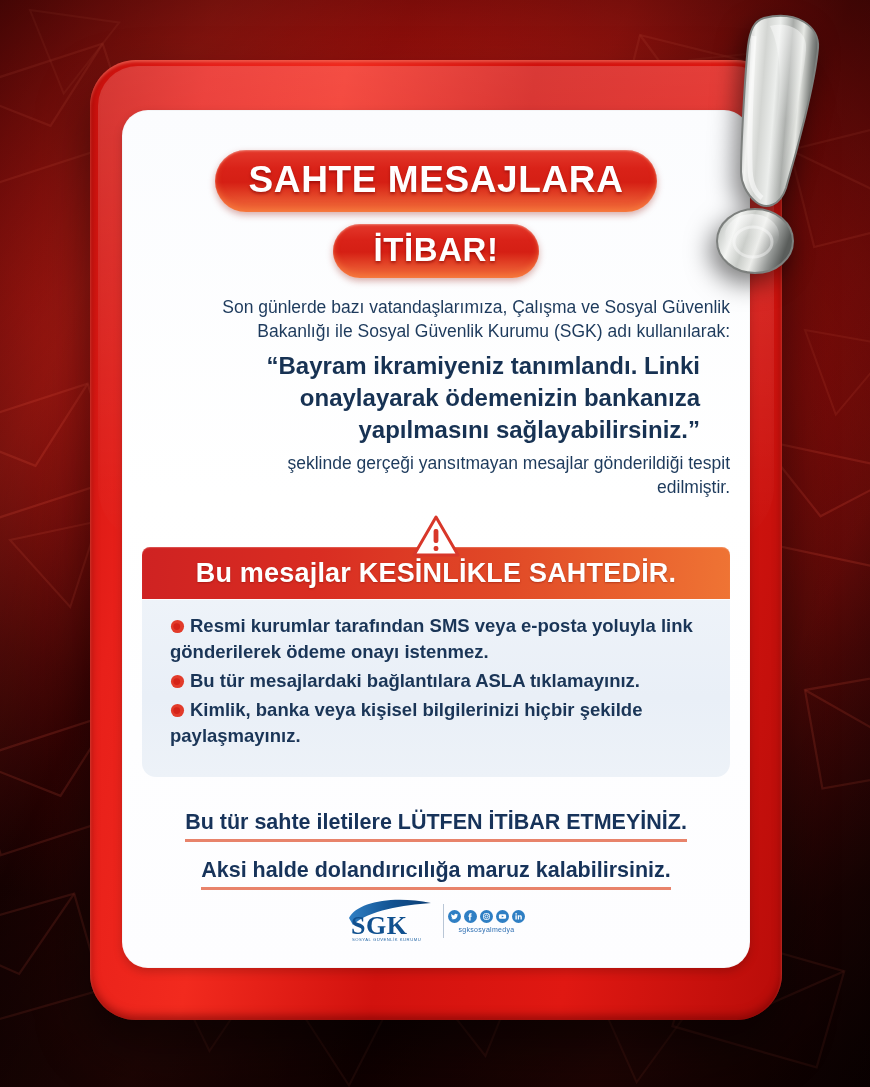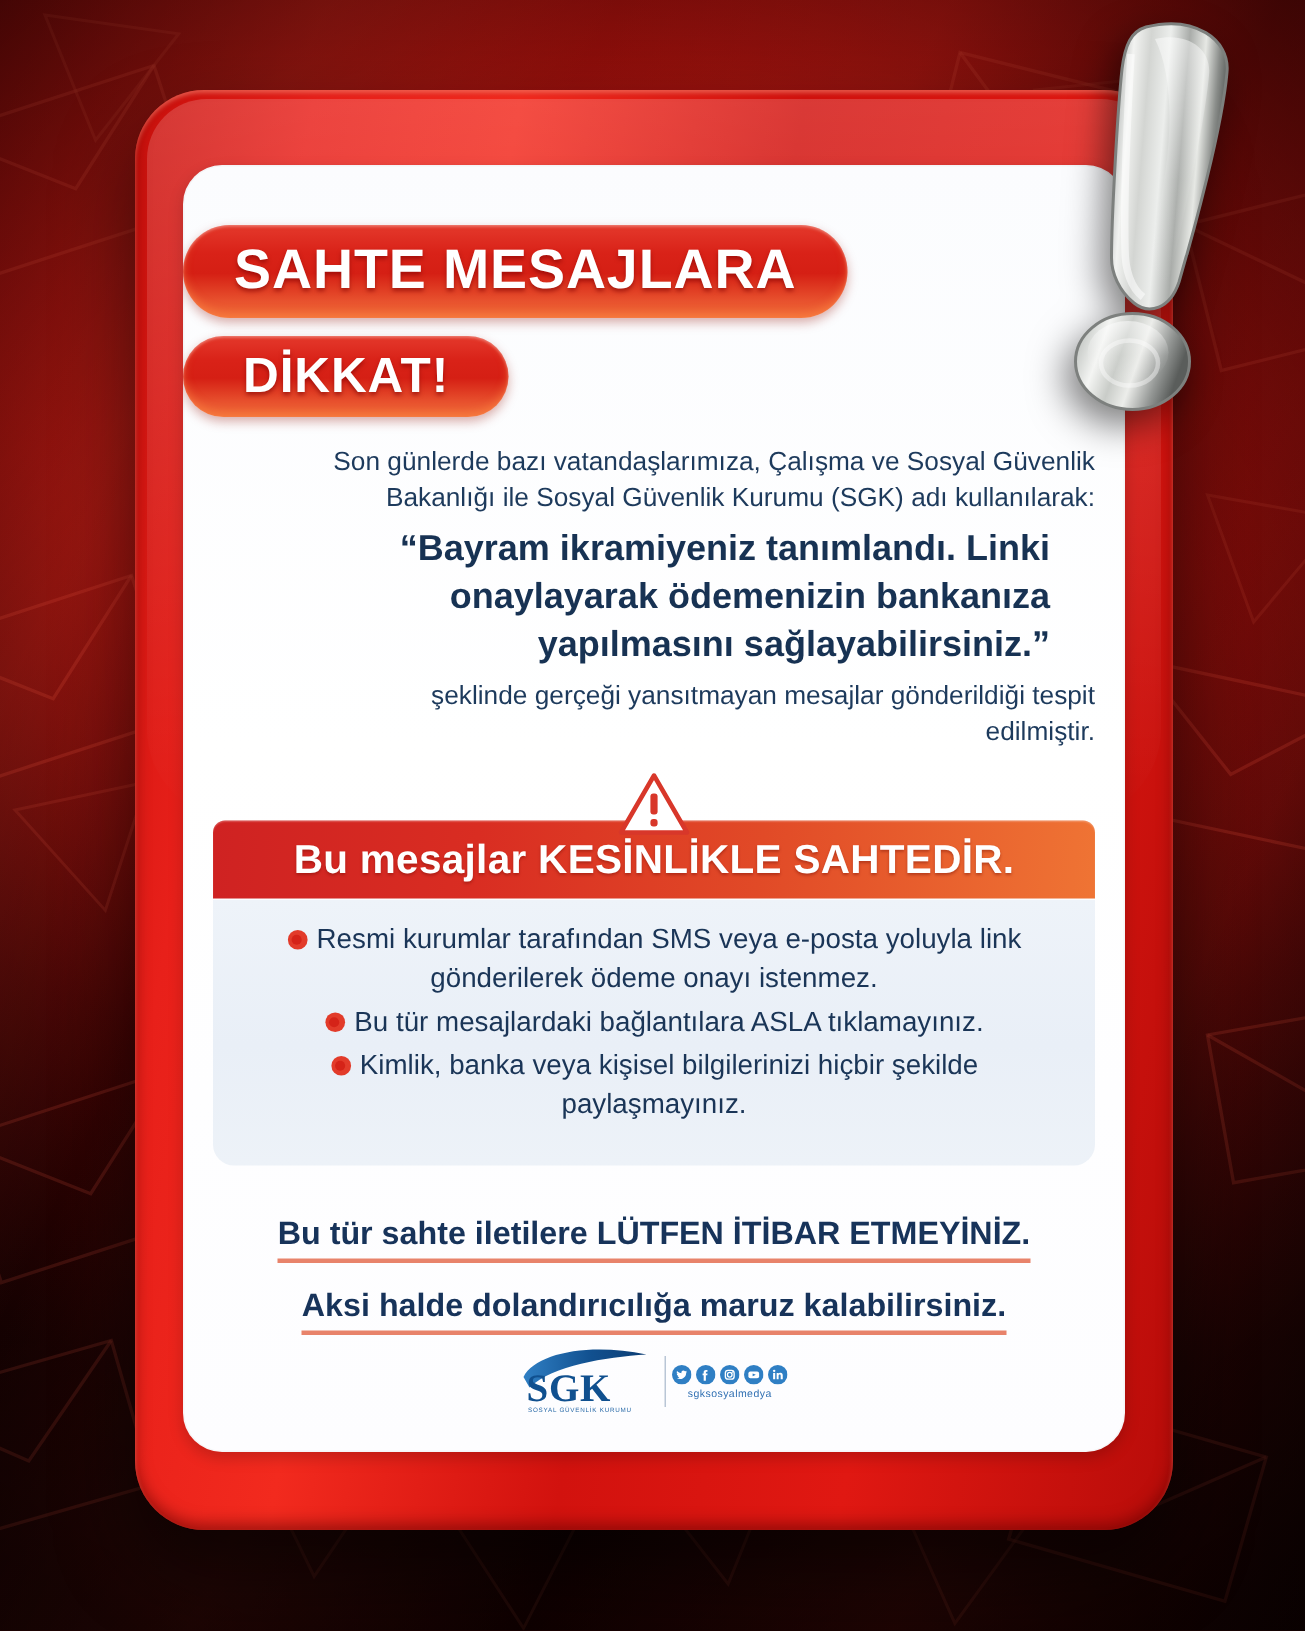--- a/index.html
+++ b/index.html
@@ -90,21 +90,21 @@
     height: 280px;
     pointer-events: none;
     filter: drop-shadow(-6px 10px 12px rgba(0,0,0,0.5));
   }
 
   
   .headline-zone {
     position: absolute;
     left: 0; right: 0;
     top: 40px;
-    text-align: left;
+    text-align: center;
   }
   .pill {
     display: inline-block;
     border-radius: 999px;
     color: #fff;
     font-weight: bold;
     letter-spacing: 0.6px;
     text-shadow: 0 2px 3px rgba(120,0,0,0.55);
     background:
       linear-gradient(180deg, #e4392c 0%, #d92218 30%, #d51f14 52%, #e8522e 82%, #ef6a36 100%);
@@ -181,23 +181,22 @@
     background: linear-gradient(180deg, #eef3f9 0%, #e9eff7 55%, #edf2f8 100%);
     border-radius: 0 0 14px 14px;
     padding: 14px 24px 26px;
     box-shadow: inset 0 1px 0 rgba(255,255,255,0.8);
   }
   .bullet {
     display: block;
     position: relative;
     color: #1a3557;
     font-size: 18.5px;
-    font-weight: normal;
+    font-weight: bold;
     line-height: 1.4;
-    text-align: center;
     margin: 0 0 3px;
     padding: 0 4px;
   }
   .bullet .bdot {
     display: inline-block;
     width: 15px;
     height: 15px;
     margin-right: 5px;
     vertical-align: -2px;
   }
@@ -318,21 +317,21 @@
   <div class="bg-sheen"></div>
   <div class="bg-vignette"></div>
 
   <div class="card-frame"></div>
 
   <div class="card">
 
     <div class="headline-zone">
       <div class="pill pill-main">SAHTE MESAJLARA</div>
       <div>
-        <div class="pill pill-sub">DİKKAT!</div>
+        <div class="pill pill-sub">İTİBAR!</div>
       </div>
     </div>
 
     <div class="intro">
       <span>Son günlerde bazı vatandaşlarımıza, Çalışma ve Sosyal Güvenlik</span><br>
       <span>Bakanlığı ile Sosyal Güvenlik Kurumu (SGK) adı kullanılarak:</span>
       <span class="quote">
         <span>“Bayram ikramiyeniz tanımlandı. Linki</span><br>
         <span>onaylayarak ödemenizin bankanıza</span><br>
         <span>yapılmasını sağlayabilirsiniz.”</span>

